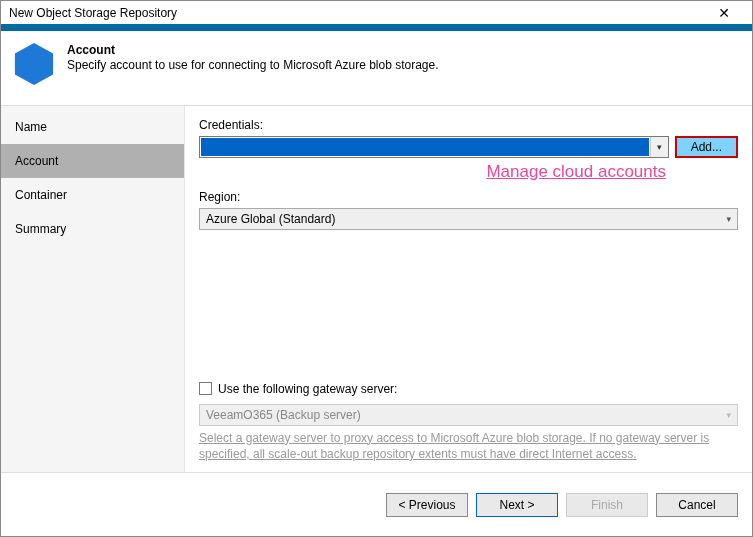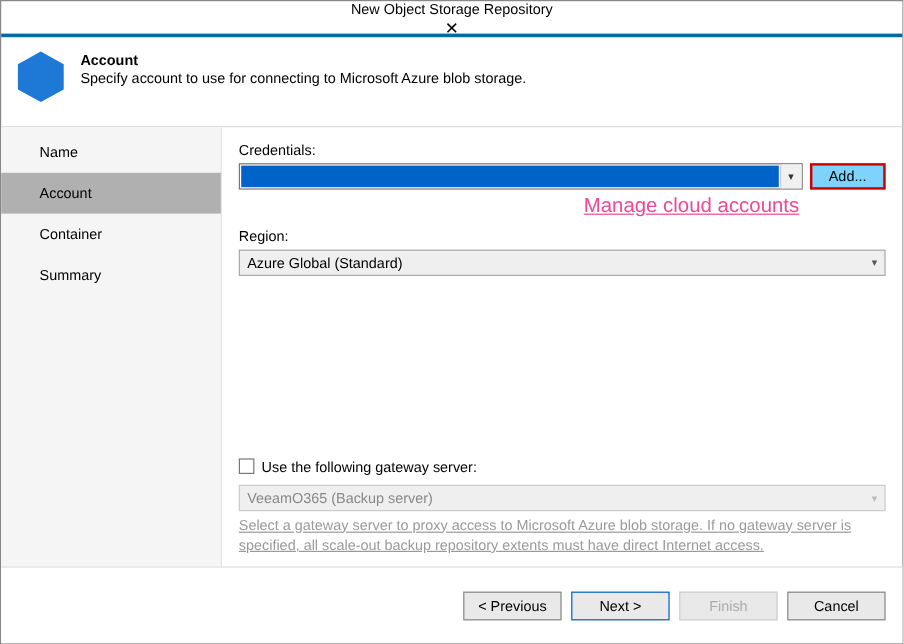--- a/index.html
+++ b/index.html
@@ -1,28 +1,28 @@
 <!DOCTYPE html>
 <html><head>
 <meta charset="utf-8">
 <style>
 * { box-sizing: border-box; margin: 0; padding: 0; font-family: "Segoe UI", Tahoma, sans-serif; }
 html, body { width: 753px; height: 537px; background: #fff; }
 .window { width: 753px; height: 537px; border: 1px solid #888; display: flex; flex-direction: column; background: #fff; }
-.titlebar { height: 30px; display: flex; align-items: center; padding: 0 8px; border-bottom: 3px solid #0369a1; flex-direction: column; }
+.titlebar { height: 30px; display: flex; align-items: center; padding: 0 8px; border-bottom: 7px solid #0369a1; }
 .titlebar-text { font-size: 12px; flex: 1; color: #000; }
 .close-btn { width: 40px; height: 28px; display: flex; align-items: center; justify-content: center; font-size: 14px; cursor: pointer; }
 .header { display: flex; padding: 10px 12px 18px 12px; gap: 12px; }
 .hex-icon { width: 42px; height: 46px; flex-shrink: 0; }
 .header-text { padding-top: 2px; }
 .header-title { font-size: 12px; font-weight: bold; color: #000; }
 .header-sub { font-size: 12px; color: #000; margin-top: 1px; }
 .body { flex: 1; display: flex; border-top: 1px solid #ddd; }
 .sidebar { width: 184px; background: #f5f5f5; border-right: 1px solid #e4e4e4; padding-top: 4px; }
-.side-item { font-size: 12px; padding: 10px 32px; color: #000; cursor: pointer; }
+.side-item { font-size: 12px; padding: 10px 14px; color: #000; cursor: pointer; }
 .side-item.active { background: #b0b0b0; }
 .main { flex: 1; padding: 12px 14px 10px 14px; display: flex; flex-direction: column; position: relative; }
 .field-label { font-size: 12px; color: #000; margin-bottom: 4px; }
 .cred-row { display: flex; gap: 6px; }
 .dropdown { height: 22px; border: 1px solid #777; background: #fff; display: flex; align-items: center; position: relative; }
 .dropdown.cred { flex: 1; }
 .dd-inner { flex: 1; height: 18px; margin: 1px; background: #0063c7; }
 .dd-arrow { width: 18px; height: 100%; display: flex; align-items: center; justify-content: center; border-left: 1px solid #ccc; background: #f0f0f0; font-size: 9px; color: #333; }
 .btn { height: 22px; padding: 0 14px; font-size: 12px; border: 1px solid #888; background: #e9e9e9; cursor: pointer; display: flex; align-items: center; justify-content: center; }
 .btn.add { border: 2px solid #cc0000; background: #7dd3fc; min-width: 62px; }

